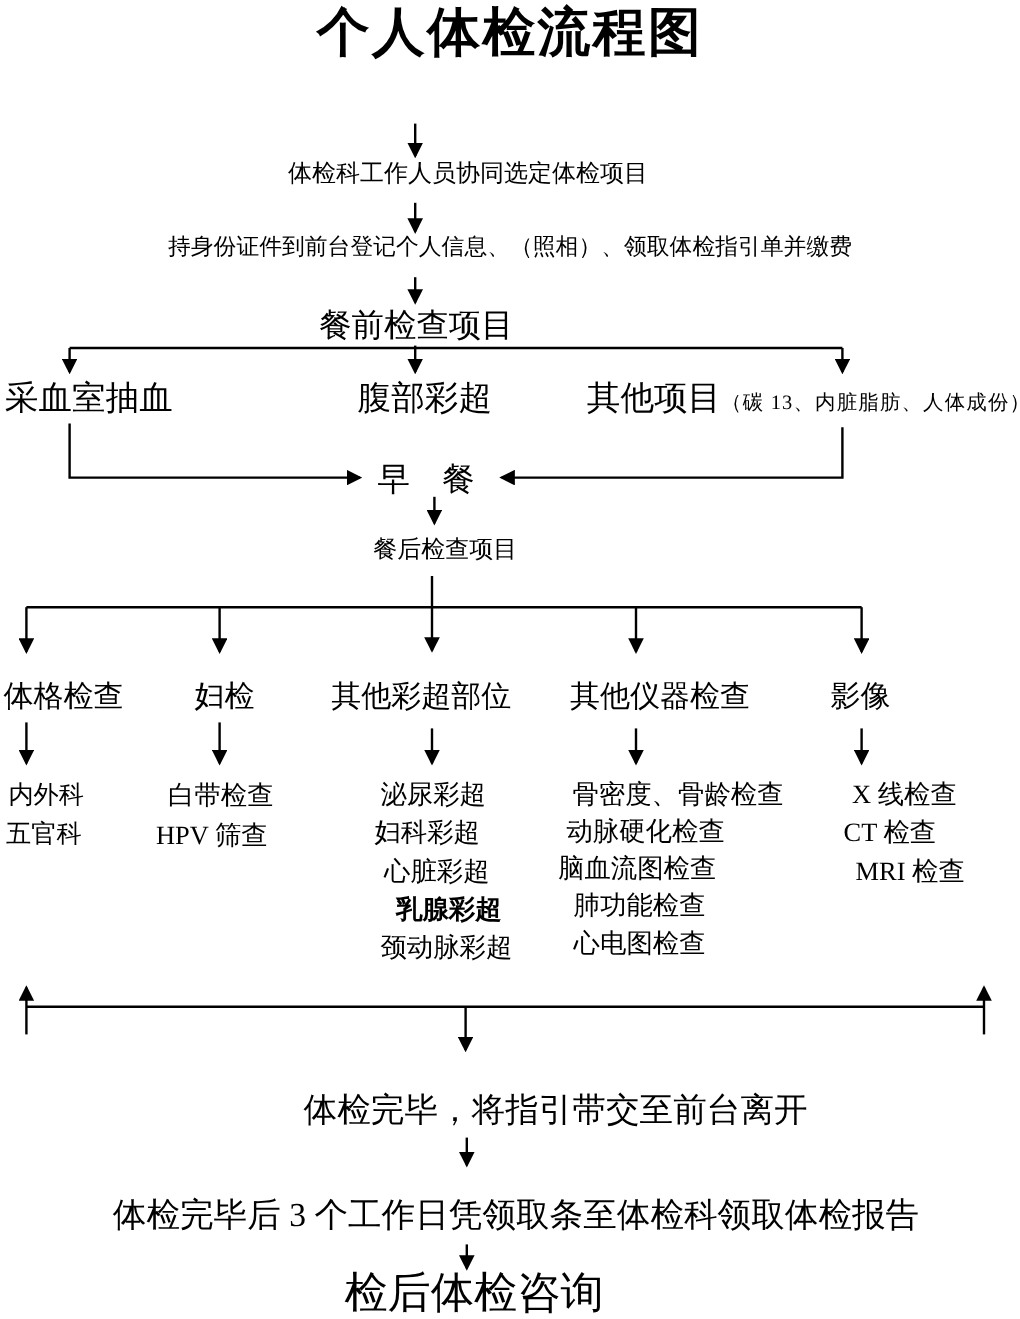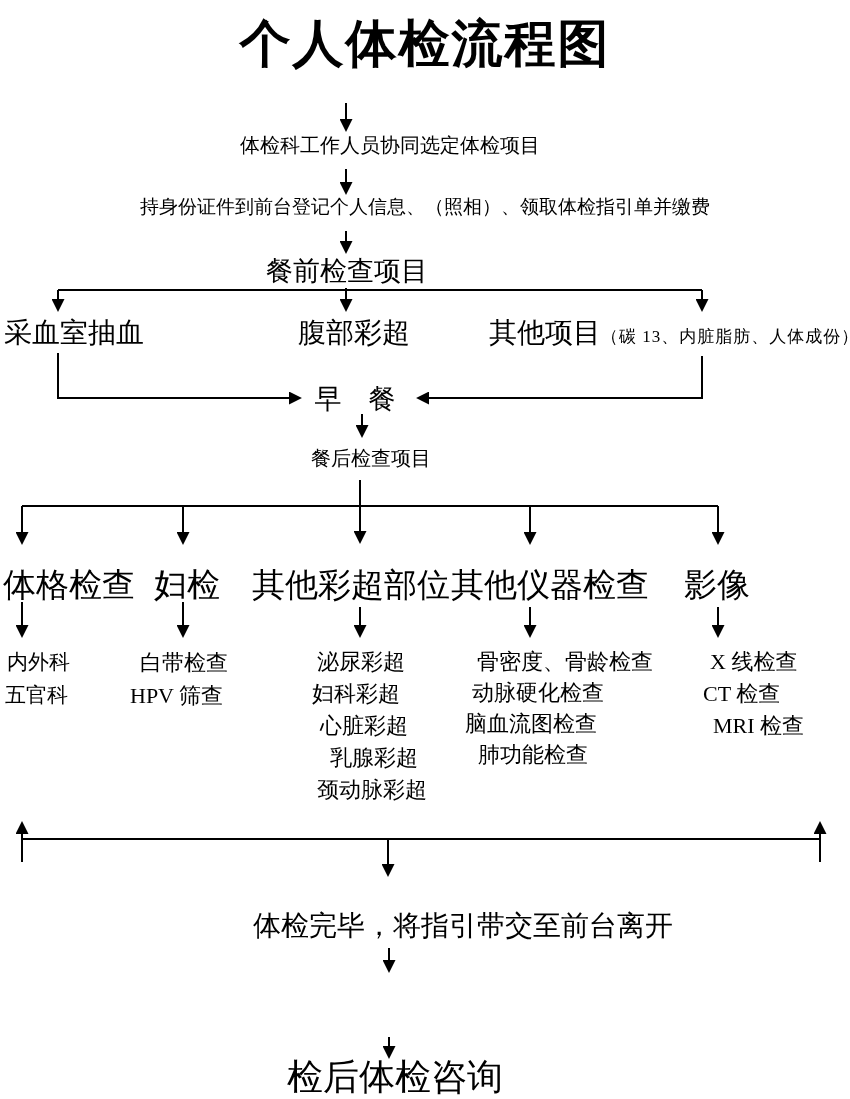--- a/index.html
+++ b/index.html
@@ -4,46 +4,46 @@
 <style>
   html,body{margin:0;padding:0;background:#ffffff;}
   .stage{
     position:relative;width:850px;height:1099px;background:#ffffff;
     font-family:"Liberation Serif","DejaVu Serif",serif;
     color:#000;overflow:hidden;
   }
   .stage svg{position:absolute;left:0;top:0;}
   .t{position:absolute;white-space:nowrap;line-height:1.15;color:#000;}
   .cx{transform:translateX(-50%);}
-  .pos-title{left:425px;top:3px;font-size:51px;font-weight:bold;letter-spacing:2px;margin-top:12px;}
+  .pos-title{left:425px;top:3px;font-size:44px;font-weight:bold;letter-spacing:2px;}
   .pos-arrive{left:335px;top:69px;font-size:27px;}
   .pos-select{left:390px;top:134px;font-size:20px;}
   .pos-register{left:425px;top:196px;font-size:19px;}
   .pos-premeal{left:347px;top:256px;font-size:27px;}
   .pos-blood{left:4px;top:317px;font-size:28px;}
   .pos-abdominal{left:298px;top:317px;font-size:28px;}
   .pos-other{left:489px;top:317px;font-size:28px;}
   .pos-other .note{font-size:17px;letter-spacing:1px;}
   .pos-breakfast{left:355px;top:384px;font-size:27px;}
   .pos-postmeal{left:371px;top:447px;font-size:20px;}
-  .hdr{top:567px;font-size:33px;}
+  .hdr{top:567px;font-size:25px;}
   .pos-h1{left:3px;}
   .pos-h2{left:187px;transform:translateX(-50%);}
   .pos-h3{left:351px;transform:translateX(-50%);}
   .pos-h4{left:550px;transform:translateX(-50%);}
   .pos-h5{left:717px;transform:translateX(-50%);}
   .list{position:absolute;top:646px;font-size:22px;}
   .list div{white-space:nowrap;}
   .pos-l1{left:5px;}   .pos-l1 div{line-height:33px;}  .pos-l1 div{font-size:21px;}
   .pos-l2{left:130px;} .pos-l2 div{line-height:33px;}
   .pos-l3{left:312px;} .pos-l3 div{line-height:32px;}
   .pos-l4{left:465px;} .pos-l4 div{line-height:31px;}
   .pos-l5{left:703px;} .pos-l5 div{line-height:32px;}
   .m2{margin-left:2px;} .m5{margin-left:5px;} .m7{margin-left:7px;} .m8{margin-left:8px;}
-  .m10{margin-left:10px;} .m12{margin-left:12px;} .m13{margin-left:13px;} .m18{margin-left:18px;}
+  .m10{margin-left:10px;} .m12{margin-left:12px;} .m13{margin-left:13px;} .m18{margin-left:18px;font-weight:bold;}
   .pos-finish{left:463px;top:910px;font-size:28px;}
   .pos-report{left:430px;top:998px;font-size:28px;}
   .pos-consult{left:395px;top:1057px;font-size:36px;}
   .ln{stroke:#000;stroke-width:2;fill:none;}
 </style>
 </head>
 <body>
 
 <div class="stage">
 
@@ -125,24 +125,26 @@
     <div class="m8">心脏彩超</div>
     <div class="m18">乳腺彩超</div>
     <div class="m5">颈动脉彩超</div>
   </div>
 
   <div class="list pos-l4">
     <div class="m12">骨密度、骨龄检查</div>
     <div class="m7">动脉硬化检查</div>
     <div>脑血流图检查</div>
     <div class="m13">肺功能检查</div>
+    <div class="m13">心电图检查</div>
   </div>
 
   <div class="list pos-l5">
     <div class="m7">X 线检查</div>
     <div>CT 检查</div>
     <div class="m10">MRI 检查</div>
   </div>
 
   <div class="t cx pos-finish">体检完毕，将指引带交至前台离开</div>
+  <div class="t cx pos-report">体检完毕后 3 个工作日凭领取条至体检科领取体检报告</div>
   <div class="t cx pos-consult">检后体检咨询</div>
 
 </div>
 
 </body></html>

